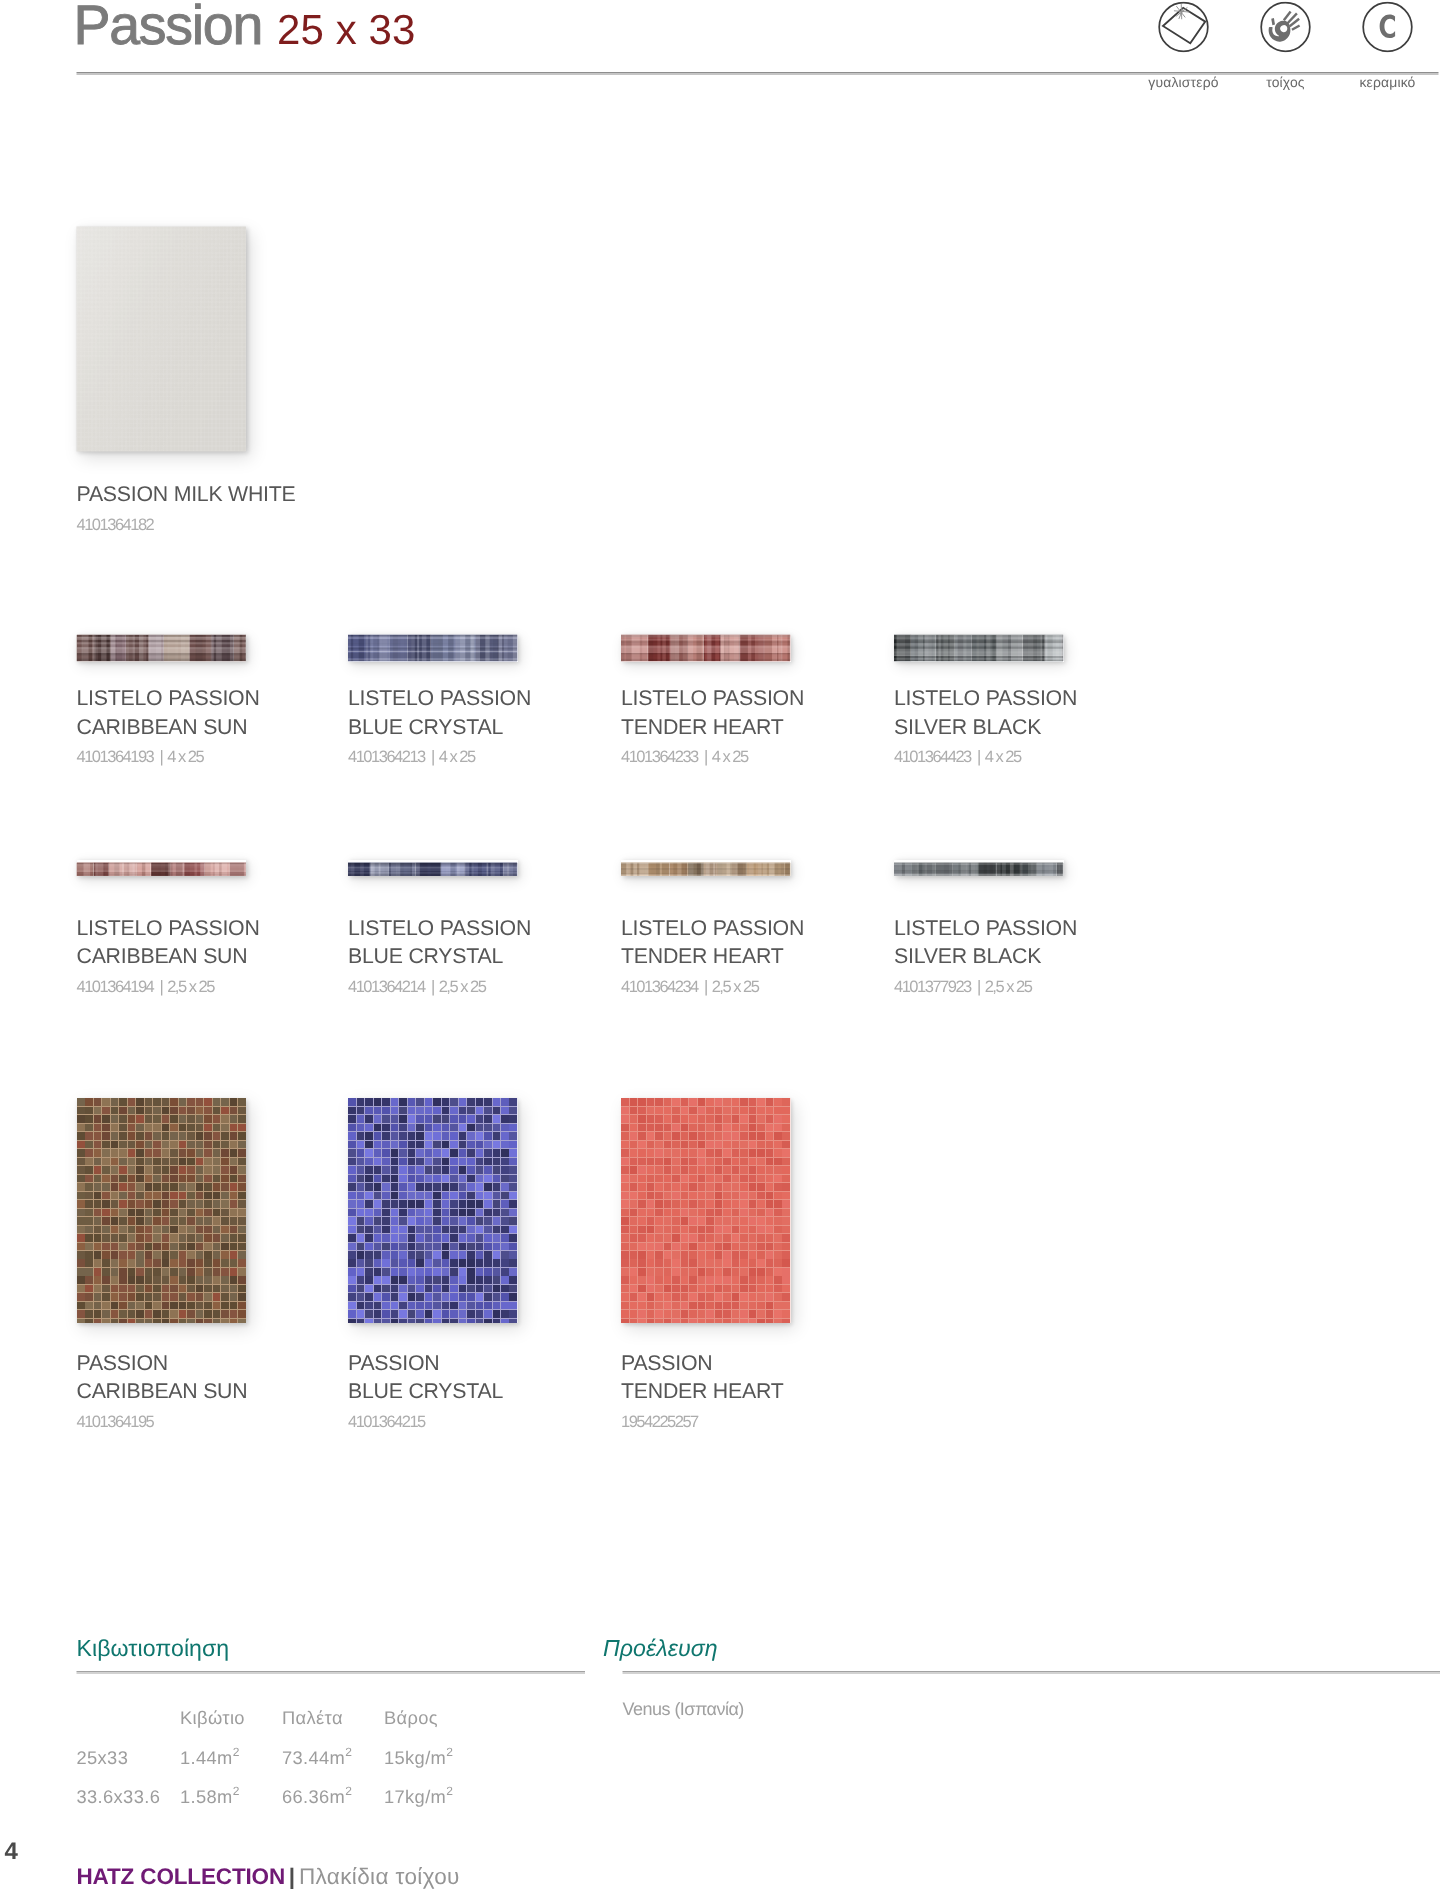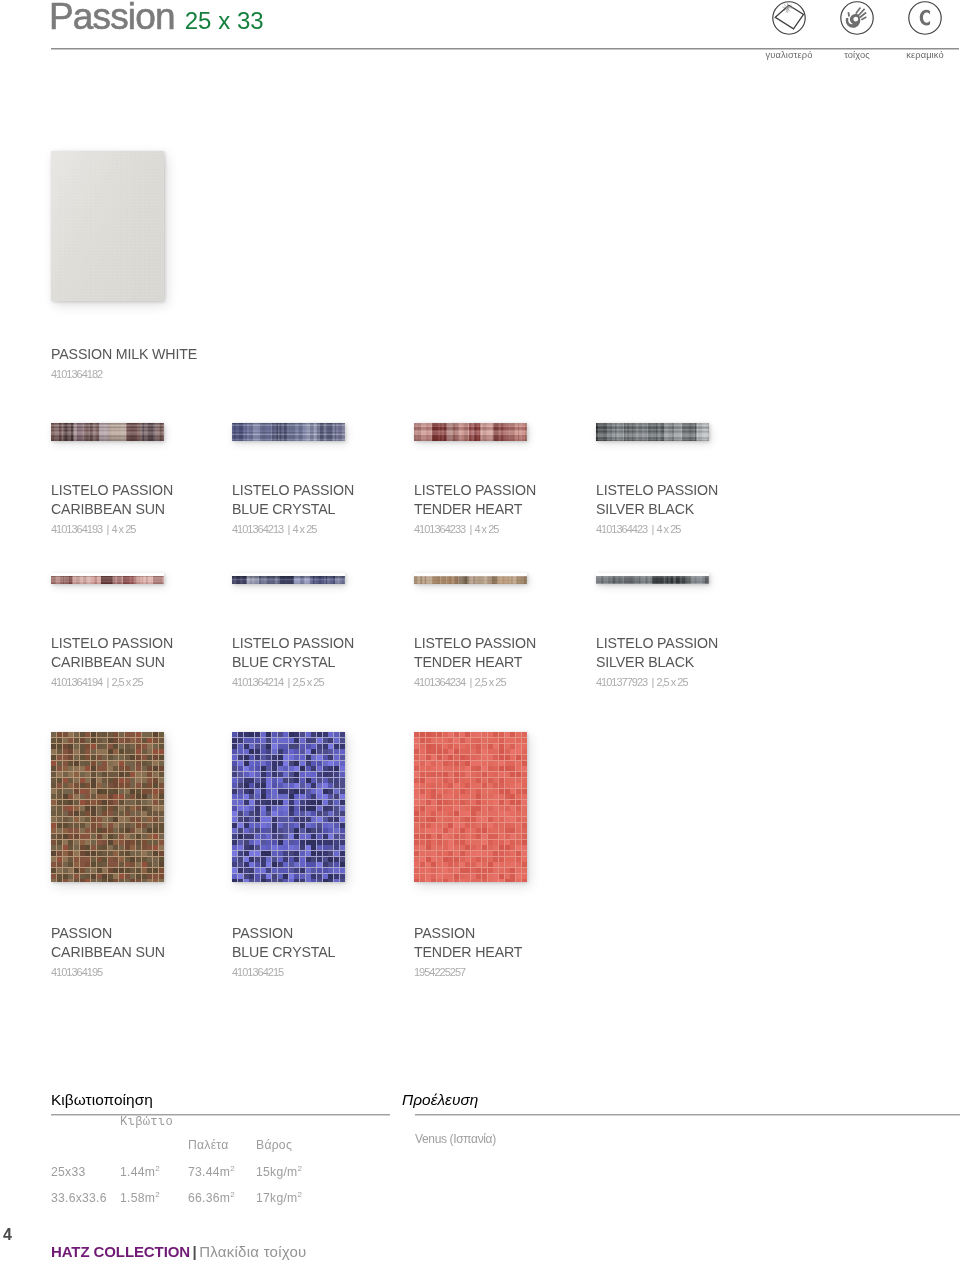--- a/index.html
+++ b/index.html
@@ -8,21 +8,21 @@
   body{
     width:960px;height:1262px;background:#ffffff;position:relative;overflow:hidden;
     font-family:"Liberation Sans",sans-serif;
     -webkit-font-smoothing:antialiased;
   }
   .page{position:absolute;inset:0;}
 
   
   .hdr-title{position:absolute;left:49px;top:-4px;white-space:nowrap;}
   .hdr-title .name{font-size:37px;font-weight:400;color:#7b7b7b;letter-spacing:-0.85px;-webkit-text-stroke:0.6px #7b7b7b;}
-  .hdr-title .size{font-size:24px;font-weight:400;color:#15803d;letter-spacing:0.05px;margin-left:10px;}
+  .hdr-title .size{font-size:28px;font-weight:400;color:#7f1d1d;letter-spacing:0.05px;margin-left:10px;}
   .hdr-rule{position:absolute;left:51px;top:48px;width:908px;height:2px;background:linear-gradient(180deg,#8e8e8e 0%, #8e8e8e 50%, #c5c5c5 50%, #c5c5c5 100%);}
 
   .icons{position:absolute;left:755px;top:1px;width:205px;display:flex;align-items:flex-start;}
   .icon-box{width:68px;display:flex;flex-direction:column;align-items:center;}
   .icon-circle{width:34px;height:34px;display:block;}
   .icon-cap{font-size:9.3px;color:#686868;margin-top:15px;letter-spacing:0.1px;line-height:10px;}
 
 
   
   .tile-field{position:absolute;left:51px;top:151px;width:113px;height:150px;
@@ -30,27 +30,27 @@
      box-shadow:1px 1px 3px rgba(0,0,0,0.16), 3px 4px 11px rgba(0,0,0,0.13);}
   .tile-field::after{content:"";position:absolute;inset:0;opacity:0.9;
      background:
        linear-gradient(118deg, rgba(255,255,255,0.35) 0%, rgba(255,255,255,0.05) 40%, rgba(0,0,0,0.012) 72%, rgba(0,0,0,0.02) 100%),
        repeating-linear-gradient(90deg, rgba(255,255,255,0.04) 0 1px, rgba(0,0,0,0.004) 1px 2.5px),
        repeating-linear-gradient(0deg, rgba(255,255,255,0.035) 0 1px, rgba(0,0,0,0.003) 1px 3px);}
 
   .lst{position:absolute;box-shadow:1px 1px 3px rgba(0,0,0,0.16), 2px 3px 9px rgba(0,0,0,0.12);overflow:hidden;}
   .mos{position:absolute;width:113px;height:150px;filter:blur(0.22px);box-shadow:1px 1px 3px rgba(0,0,0,0.16), 3px 4px 11px rgba(0,0,0,0.13);overflow:hidden;}
 
-  .cap{position:absolute;margin-top:24px;}
+  .cap{position:absolute;}
   .cap .ln{font-size:14.2px;color:#565656;letter-spacing:-0.15px;line-height:18.8px;white-space:nowrap;}
   .cap .cd .bar{margin:0 3.2px 0 4.2px;}
   .cap .cd{font-size:11px;color:#adadad;letter-spacing:-1.0px;line-height:18.8px;white-space:nowrap;margin-top:1.2px;}
 
   
-  .ft-h{position:absolute;font-size:15.4px;color:#000000;letter-spacing:0.05px;white-space:nowrap;}
+  .ft-h{position:absolute;font-size:15.4px;color:#0f766e;letter-spacing:0.05px;white-space:nowrap;}
   .ft-rule{position:absolute;height:2px;background:linear-gradient(180deg,#a2a2a2 0%, #a2a2a2 50%, #d2d2d2 50%, #d2d2d2 100%);}
   .ft-cell{position:absolute;font-size:12.2px;color:#9d9d9d;letter-spacing:0.25px;white-space:nowrap;}
   .ft-cell sup{font-size:8px;vertical-align:super;line-height:0;}
   .origin{position:absolute;font-size:12px;color:#a0a0a0;letter-spacing:-0.35px;white-space:nowrap;}
   .pgno{position:absolute;left:3px;top:1226px;font-size:16px;font-weight:bold;color:#4a4a4a;}
   .brand{position:absolute;left:51px;top:1243px;font-size:15px;white-space:nowrap;}
   .brand b{font-weight:bold;color:#701a75;letter-spacing:-0.1px;}
   .brand .sep{font-weight:bold;color:#4d4d4d;margin:0 2.5px 0 2.5px;}
   .brand span.sub{color:#949494;font-weight:400;letter-spacing:0.25px;margin-left:0;}
 
@@ -2551,21 +2551,21 @@
       </div>
     </div>
 
   <div class="ft-h" style="left:51px;top:1091px;">Κιβωτιοποίηση</div>
   <div class="ft-rule" style="left:51px;top:1114px;width:339px;"></div>
   <div class="ft-h" style="left:402px;top:1091px;font-style:italic;">Προέλευση</div>
   <div class="ft-rule" style="left:415px;top:1114px;width:545px;"></div>
   <div class="origin" style="left:415px;top:1132px;">Venus (Ισπανία)</div>
 
   <div id="pack-table">
-      <div class="ft-cell" style="left:120px;top:1115px;font-family:Liberation Mono, monospace;">Κιβώτιο</div>
+      <div class="ft-cell" style="left:120px;top:1138px;">Κιβώτιο</div>
       <div class="ft-cell" style="left:188px;top:1138px;">Παλέτα</div>
       <div class="ft-cell" style="left:256px;top:1138px;">Βάρος</div>
       <div class="ft-cell" style="left:51px;top:1165px;">25x33</div>
       <div class="ft-cell" style="left:120px;top:1165px;">1.44m<sup>2</sup></div>
       <div class="ft-cell" style="left:188px;top:1165px;">73.44m<sup>2</sup></div>
       <div class="ft-cell" style="left:256px;top:1165px;">15kg/m<sup>2</sup></div>
       <div class="ft-cell" style="left:51px;top:1191px;">33.6x33.6</div>
       <div class="ft-cell" style="left:120px;top:1191px;">1.58m<sup>2</sup></div>
       <div class="ft-cell" style="left:188px;top:1191px;">66.36m<sup>2</sup></div>
       <div class="ft-cell" style="left:256px;top:1191px;">17kg/m<sup>2</sup></div>

